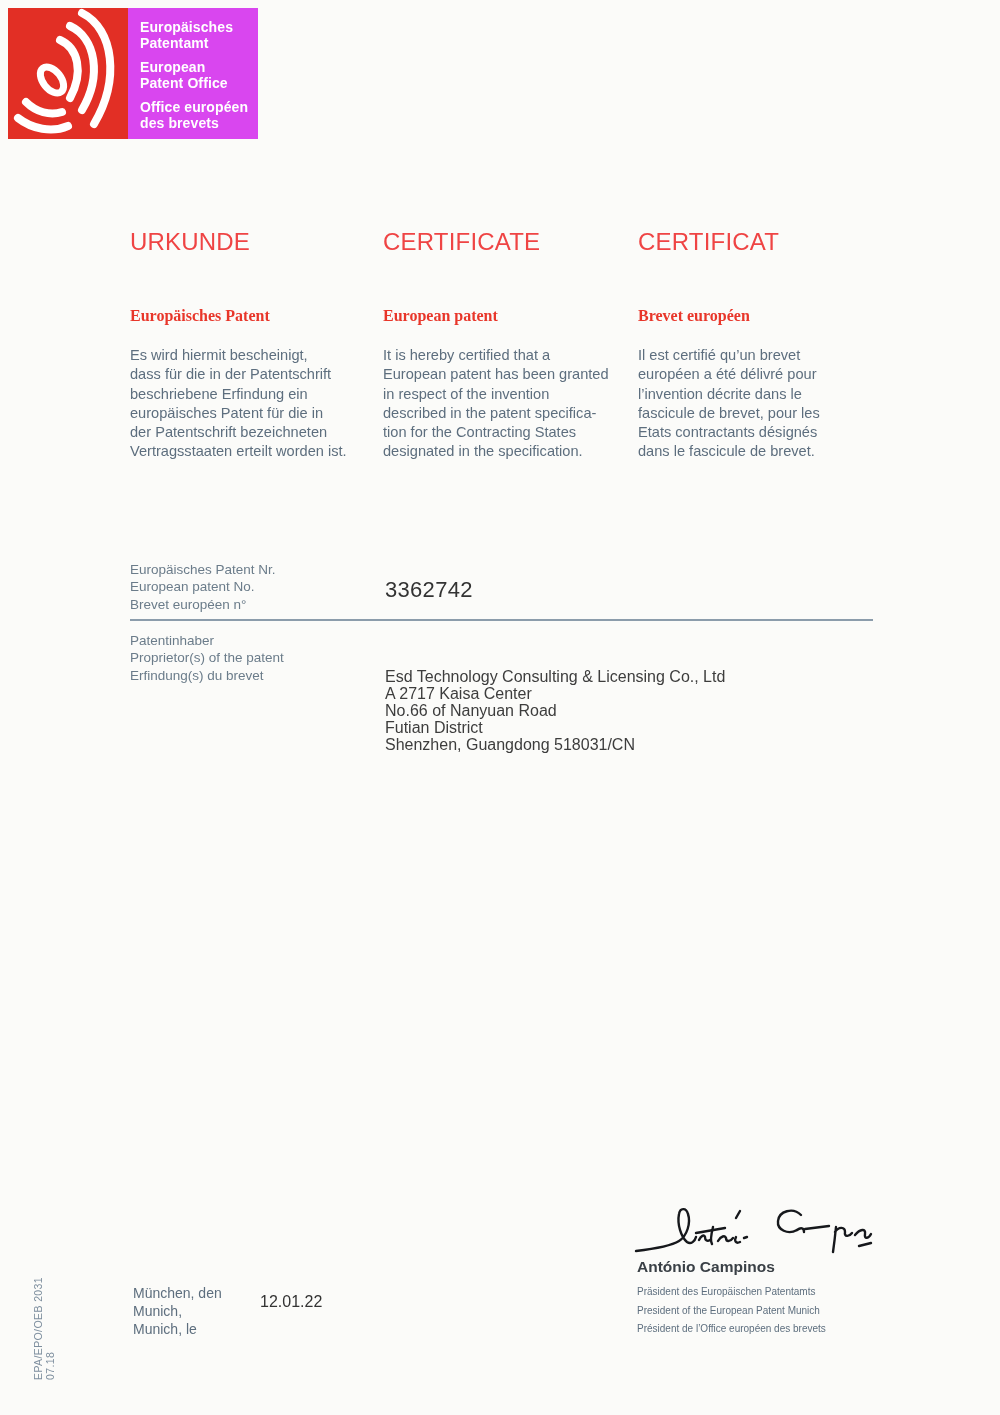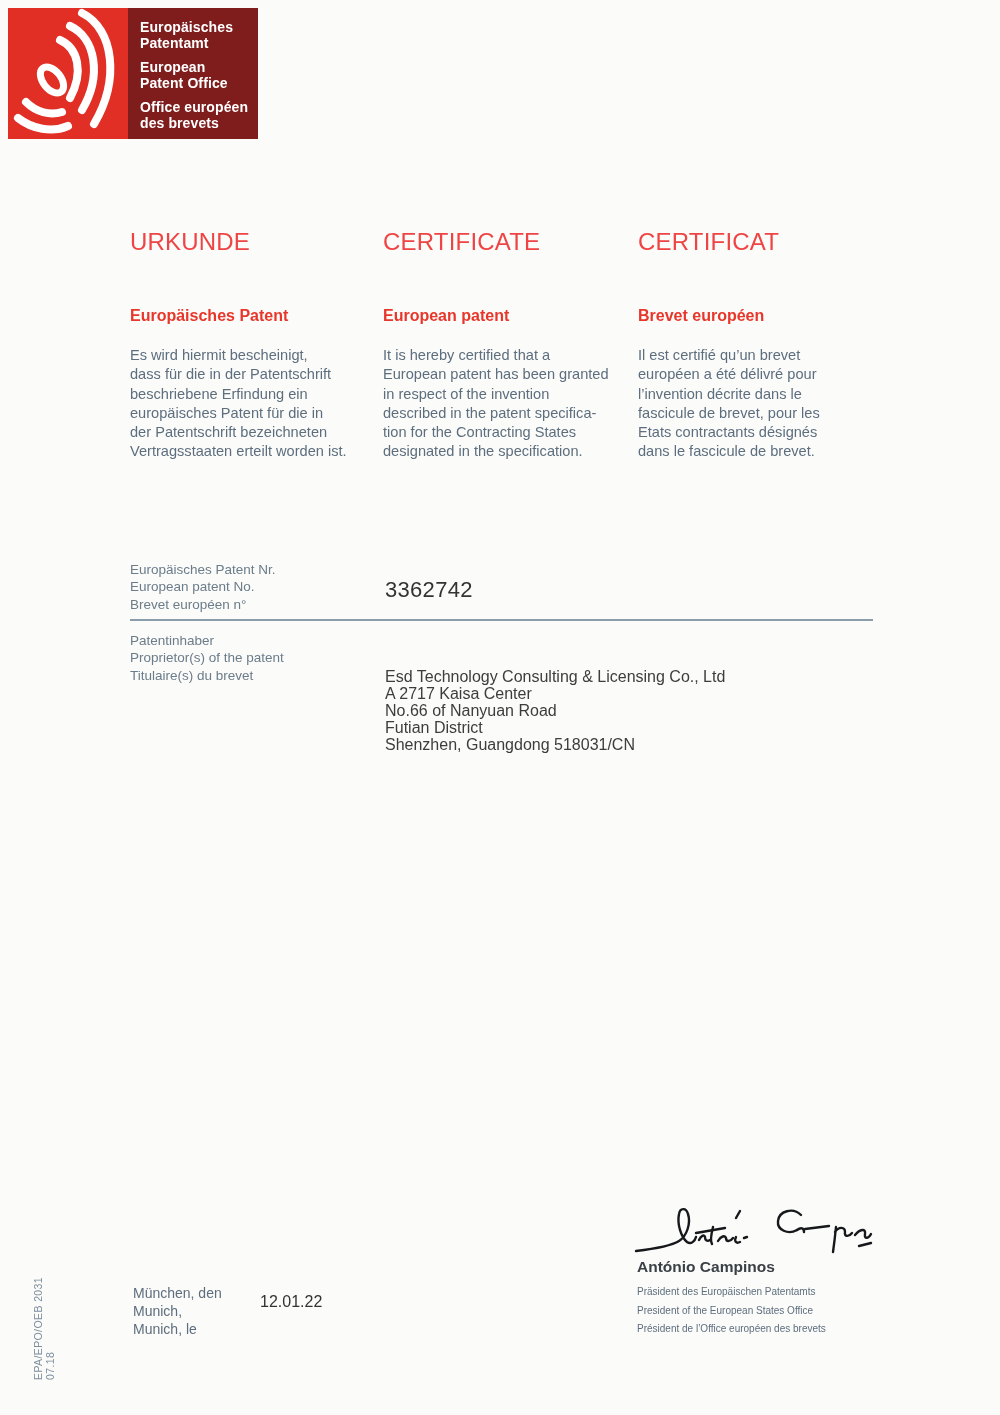--- a/index.html
+++ b/index.html
@@ -9,30 +9,30 @@
     font-family:"Liberation Sans", sans-serif;
     position:relative;
     overflow:hidden;
     -webkit-font-smoothing:antialiased;
   }
   .abs{position:absolute;}
 
   
   .logo{left:8px;top:8px;display:flex;}
   .logo-red{width:120px;height:131px;background:#e22f25;display:flex;align-items:center;justify-content:center;}
-  .logo-dark{width:130px;height:131px;background:#7f1d1d;color:#fff;box-sizing:border-box;padding:11px 0 0 12px;}
+  .logo-dark{width:130px;height:131px;background:#d946ef;color:#fff;box-sizing:border-box;padding:11px 0 0 12px;}
   .logo-group{font-size:14px;font-weight:bold;line-height:16px;margin-bottom:8px;letter-spacing:0.1px;}
 
   
   .col{top:228px;width:250px;}
   .col-de{left:130px;}
   .col-en{left:383px;}
   .col-fr{left:638px;}
   .col-title{font-size:24px;line-height:28px;font-weight:normal;color:#ef4444;letter-spacing:0.2px;}
-  .col-sub{margin-top:51px;font-size:16px;font-weight:bold;color:#e8362a;}
+  .col-sub{margin-top:51px;font-size:16px;font-weight:bold;color:#e8362a;font-family:Liberation Serif, serif;}
   .col-body{margin-top:21px;font-size:14.6px;line-height:19.3px;color:#5d6e7e;white-space:pre-line;}
 
   
   .form-label{font-size:13.5px;line-height:17.4px;color:#6b7c8a;}
   .form-label span{display:block;}
   .pn-labels{left:130px;top:561px;}
   .pn-value{left:385px;top:577px;font-size:22px;color:#333;letter-spacing:0.3px;}
   .rule{left:130px;top:619px;width:743px;height:2px;background:#8b9cab;}
   .prop-labels{left:130px;top:632px;}
   .prop-value{left:385px;top:668px;font-size:16px;line-height:17px;color:#3d3d3d;white-space:pre-line;}
@@ -121,21 +121,21 @@
   <span>European patent No.</span>
   <span>Brevet européen n°</span>
 </div>
 <div class="abs pn-value">3362742</div>
 
 <div class="abs rule"></div>
 
 <div class="abs form-label prop-labels">
   <span>Patentinhaber</span>
   <span>Proprietor(s) of the patent</span>
-  <span>Titulaire(s) du brevet</span>
+  <span>Erfindung(s) du brevet</span>
 </div>
 <div class="abs prop-value">Esd Technology Consulting &amp; Licensing Co., Ltd
 A 2717 Kaisa Center
 No.66 of Nanyuan Road
 Futian District
 Shenzhen, Guangdong 518031/CN</div>
 
 <div class="abs sig-svg">
   <svg width="240" height="58" viewBox="0 0 240 58">
     <g fill="none" stroke="#16181c" stroke-width="2.4" stroke-linecap="round" stroke-linejoin="round">
@@ -150,21 +150,21 @@
       <path d="M164 31 C168 28 171 29 171 33 M172 30 L196 27"></path>
       <path d="M203 28 C202 38 201 46 200 53 M202 33 C206 27 212 28 212 33 C211 38 216 38 219 34"></path>
       <path d="M222 36 C227 30 233 29 232 35 C231 41 236 39 238 35"></path>
       <path d="M226 47 L238 44"></path>
     </g>
   </svg>
 </div>
 <div class="abs sig-name">António Campinos</div>
 <div class="abs sig-titles">
   <span>Präsident des Europäischen Patentamts</span>
-  <span>President of the European States Office</span>
+  <span>President of the European Patent Munich</span>
   <span>Président de l’Office européen des brevets</span>
 </div>
 
 <div class="abs date-labels">
   <span>München, den</span>
   <span>Munich,</span>
   <span>Munich, le</span>
 </div>
 <div class="abs date-value">12.01.22</div>
 

